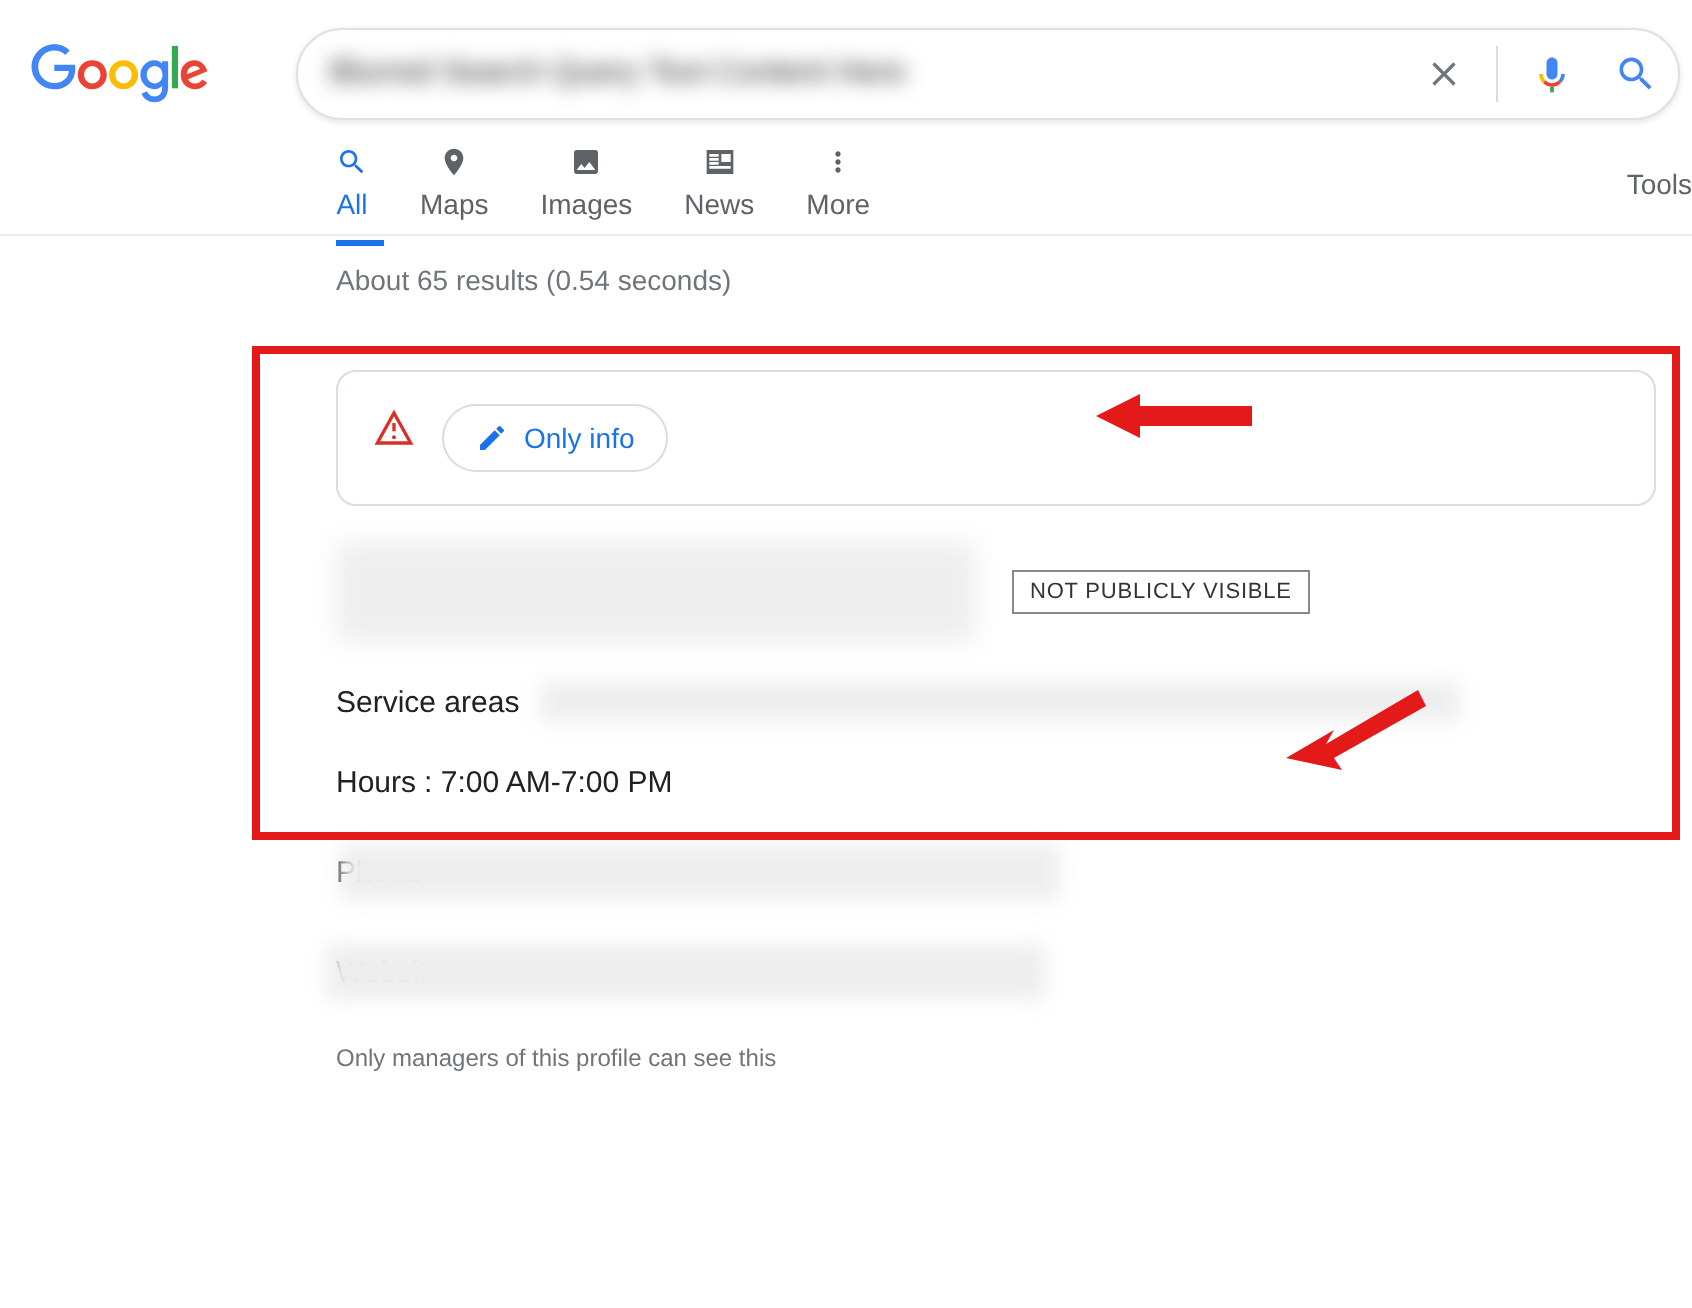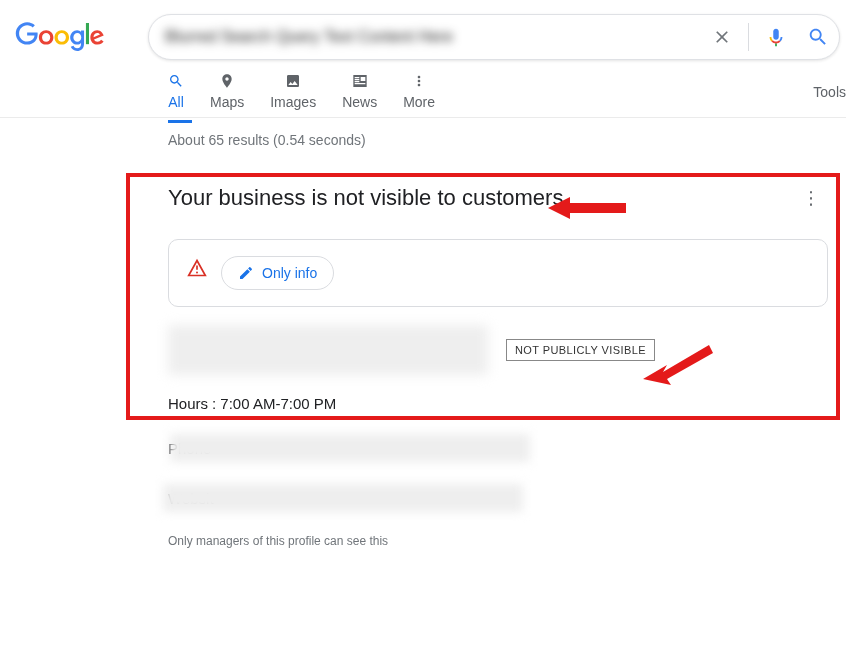--- a/index.html
+++ b/index.html
@@ -124,24 +124,20 @@
         </svg>
       </span>
     <span>More</span>
   </div>
   <div class="tools">Tools</div>
 </div>
 
 <div class="results-stats">About 65 results (0.54 seconds)</div>
 
 <div class="panel">
-  <div class="panel-header">
-    <span>Your business is not visible to customers</span>
-    <span class="more-dots">⋮</span>
-  </div>
   <div class="notice">
     <span class="warn-icon">
       <svg width="20" height="20" viewBox="0 0 24 24">
           <path fill="none" stroke="#d93025" stroke-width="2" d="M12 3 L22 21 L2 21 Z"></path>
           <line x1="12" y1="9" x2="12" y2="14" stroke="#d93025" stroke-width="2"></line>
           <circle cx="12" cy="17.5" r="1.2" fill="#d93025"></circle>
         </svg>
     </span>
     <div class="edit-btn">
       <svg width="16" height="16" viewBox="0 0 24 24">
@@ -150,20 +146,24 @@
       <span>Only info</span>
     </div>
   </div>
   <div class="biz-row">
     <div class="biz-name-block"></div>
     <span class="npv-badge">NOT PUBLICLY VISIBLE</span>
   </div>
 </div>
 
 <div class="biz-meta">
+  <div class="meta-row">
+    <span class="meta-label">Service areas</span>
+    <span class="meta-blur" style="width:460px;height:20px;margin-left:6px"></span>
+  </div>
   <div class="meta-row">
     <span class="meta-label">Hours</span>
     <span>: 7:00 AM-7:00 PM</span>
   </div>
   <div class="meta-row">
     <span class="meta-label">Phone</span>
     <span class="meta-blur" style="width:360px;height:28px;margin-left:-45px"></span>
   </div>
   <div class="meta-row">
     <span class="meta-label">Websit</span>

